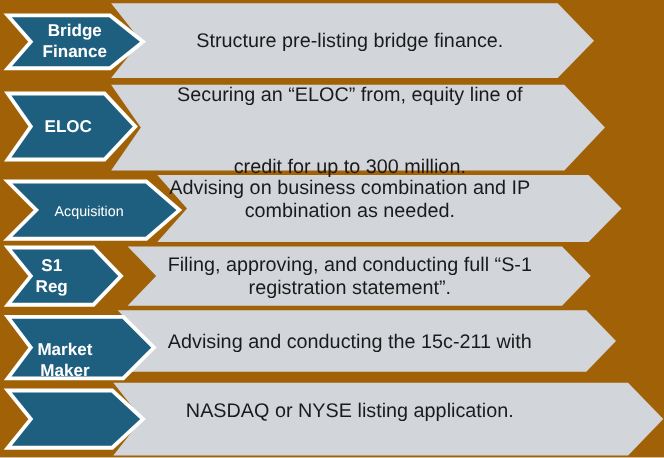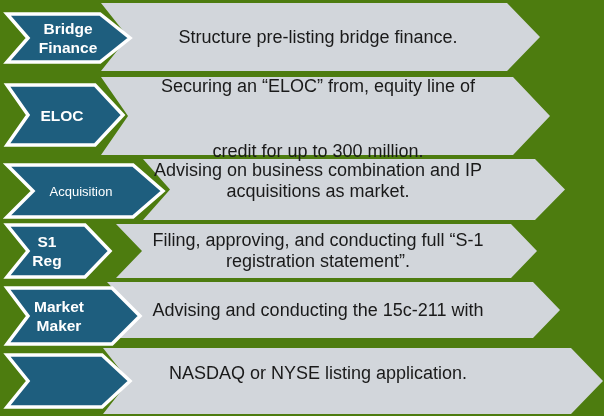--- a/index.html
+++ b/index.html
@@ -1,19 +1,19 @@
 <!DOCTYPE html>
 <html><head>
 <meta charset="utf-8">
 <style>
   html,body{margin:0;padding:0;background:#ffffff;}
   .canvas{
     position:relative;
     width:604px;height:416px;
-    background:#4d7c0f;
+    background:#a16207;
     font-family:"Liberation Sans", sans-serif;
     overflow:hidden;
   }
   .canvas svg{position:absolute;left:0;top:0;}
   .band{fill:#D2D6DB;}
   .arrow{fill:#1E5E7E;stroke:#ffffff;stroke-width:3.5;stroke-linejoin:miter;}
   .label{
     position:absolute;display:flex;flex-direction:column;
     align-items:center;justify-content:center;
     color:#ffffff;font-size:15.5px;font-weight:bold;
@@ -63,33 +63,33 @@
   <div class="desc" style="left:133px;top:77px;width:370px;height:84px;gap:44px;">
     <span>Securing an “ELOC” from, equity line of</span>
     <span>credit for up to 300 million.</span>
   </div>
 
   <div class="label light" style="left:7px;top:165px;width:148px;height:52px;">
     <span>Acquisition</span>
   </div>
   <div class="desc" style="left:133px;top:159px;width:370px;height:43px;">
     <span>Advising on business combination and IP</span>
-    <span>acquisitions as market.</span>
+    <span>combination as needed.</span>
   </div>
 
   <div class="label" style="left:7px;top:225px;width:80px;height:52px;">
     <span>S1</span>
     <span>Reg</span>
   </div>
   <div class="desc" style="left:133px;top:224px;width:370px;height:54px;">
     <span>Filing, approving, and conducting full “S-1</span>
     <span>registration statement”.</span>
   </div>
 
-  <div class="label" style="left:7px;top:288px;width:104px;height:56px;">
+  <div class="label" style="left:7px;top:300px;width:104px;height:56px;">
     <span>Market</span>
     <span>Maker</span>
   </div>
   <div class="desc" style="left:133px;top:282px;width:370px;height:56px;">
     <span>Advising and conducting the 15c-211 with</span>
   </div>
 
   <div class="desc" style="left:133px;top:348px;width:370px;height:50px;text-align:center;">
     <span>NASDAQ or NYSE listing application.</span>
   </div>

